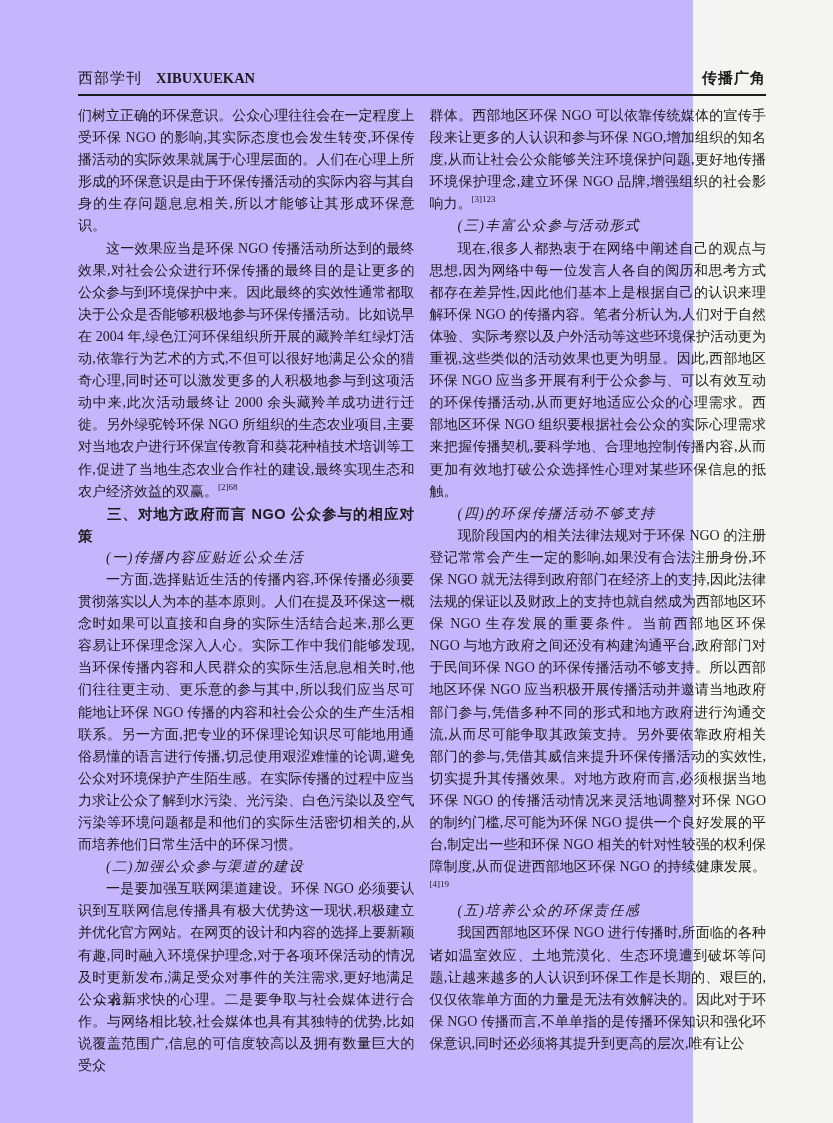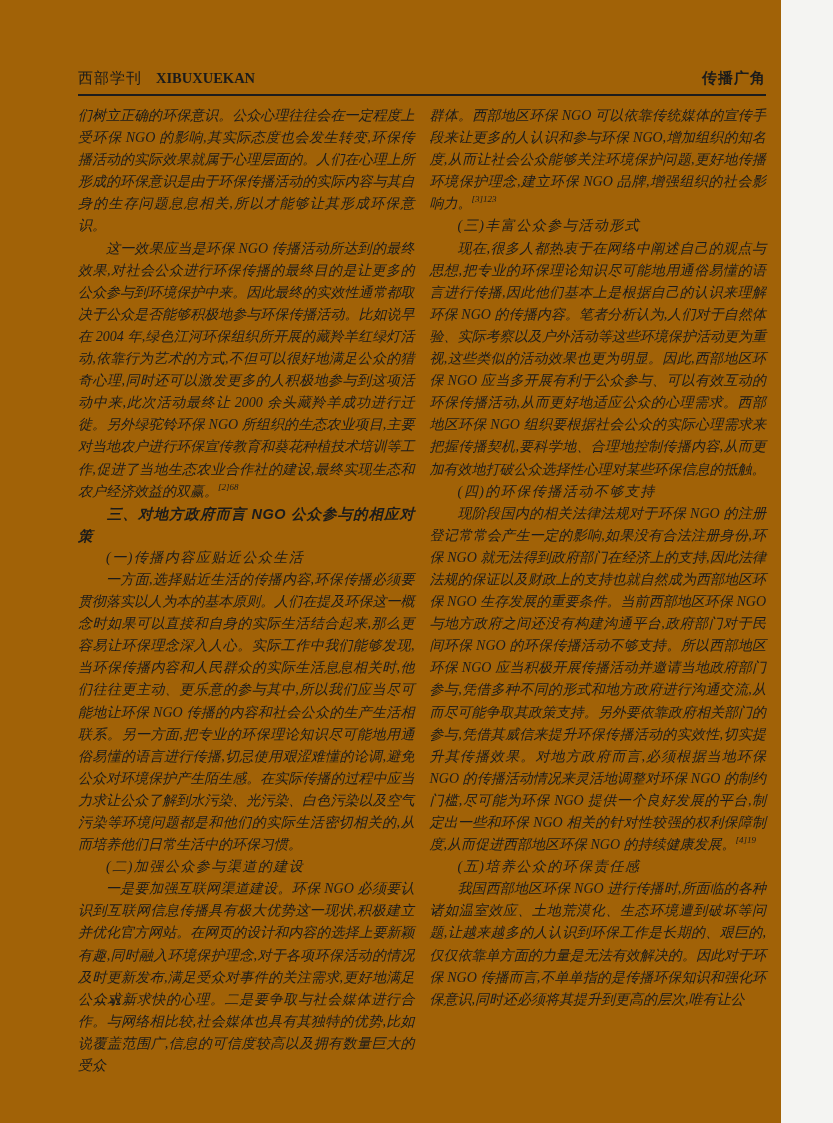--- a/index.html
+++ b/index.html
@@ -4,22 +4,22 @@
 <style>
   html,body{margin:0;padding:0;}
   body{
     width:833px;height:1123px;
     background:#f4f4f2;
     font-family:"Liberation Serif","DejaVu Serif",serif;
     overflow:hidden;
   }
   .page{
     position:relative;
-    width:781px;height:1123px;
-    background:#a16207;
+    width:693px;height:1123px;
+    background:#c4b5fd;
     color:#1b1b1b;
     box-sizing:border-box;
   }
   .content{
     position:absolute;
     left:78px;top:68px;
     width:688px;
   }
   .journal-header{
     display:flex;
@@ -44,21 +44,21 @@
     gap:15px;
   }
   .column{
     flex:1 1 0;
     min-width:0;
     font-size:14px;
     line-height:22.1px;
     text-align:justify;
     text-justify:inter-ideograph;
   }
-  .column p{margin:0;font-style:italic;}
+  .column p{margin:0;}
   .block.body, .block.body-first{text-indent:2em;}
   .block.body-cont{text-indent:0;}
   .block.sub-heading{
     text-indent:2em;
     font-style:italic;
     letter-spacing:1.5px;
   }
   .block.main-heading{
     text-indent:2em;
     font-weight:bold;
@@ -102,21 +102,21 @@
           <p class="block body">这一效果应当是环保 NGO 传播活动所达到的最终效果,对社会公众进行环保传播的最终目的是让更多的公众参与到环境保护中来。因此最终的实效性通常都取决于公众是否能够积极地参与环保传播活动。比如说早在 2004 年,绿色江河环保组织所开展的藏羚羊红绿灯活动,依靠行为艺术的方式,不但可以很好地满足公众的猎奇心理,同时还可以激发更多的人积极地参与到这项活动中来,此次活动最终让 2000 余头藏羚羊成功进行迁徙。另外绿驼铃环保 NGO 所组织的生态农业项目,主要对当地农户进行环保宣传教育和葵花种植技术培训等工作,促进了当地生态农业合作社的建设,最终实现生态和农户经济效益的双赢。<sup class="cite">[2]68</sup></p>
           <p class="block main-heading">三、对地方政府而言 NGO 公众参与的相应对策</p>
           <p class="block sub-heading">(一)传播内容应贴近公众生活</p>
           <p class="block body">一方面,选择贴近生活的传播内容,环保传播必须要贯彻落实以人为本的基本原则。人们在提及环保这一概念时如果可以直接和自身的实际生活结合起来,那么更容易让环保理念深入人心。实际工作中我们能够发现,当环保传播内容和人民群众的实际生活息息相关时,他们往往更主动、更乐意的参与其中,所以我们应当尽可能地让环保 NGO 传播的内容和社会公众的生产生活相联系。另一方面,把专业的环保理论知识尽可能地用通俗易懂的语言进行传播,切忌使用艰涩难懂的论调,避免公众对环境保护产生陌生感。在实际传播的过程中应当力求让公众了解到水污染、光污染、白色污染以及空气污染等环境问题都是和他们的实际生活密切相关的,从而培养他们日常生活中的环保习惯。</p>
           <p class="block sub-heading">(二)加强公众参与渠道的建设</p>
           <p class="block body">一是要加强互联网渠道建设。环保 NGO 必须要认识到互联网信息传播具有极大优势这一现状,积极建立并优化官方网站。在网页的设计和内容的选择上要新颖有趣,同时融入环境保护理念,对于各项环保活动的情况及时更新发布,满足受众对事件的关注需求,更好地满足公众求新求快的心理。二是要争取与社会媒体进行合作。与网络相比较,社会媒体也具有其独特的优势,比如说覆盖范围广,信息的可信度较高以及拥有数量巨大的受众</p>
         </div>
       <div class="column">
           <p class="block body-cont">群体。西部地区环保 NGO 可以依靠传统媒体的宣传手段来让更多的人认识和参与环保 NGO,增加组织的知名度,从而让社会公众能够关注环境保护问题,更好地传播环境保护理念,建立环保 NGO 品牌,增强组织的社会影响力。<sup class="cite">[3]123</sup></p>
           <p class="block sub-heading">(三)丰富公众参与活动形式</p>
-          <p class="block body">现在,很多人都热衷于在网络中阐述自己的观点与思想,把专业的环保理论知识尽可能地用通俗易懂的语言进行传播,因此他们基本上是根据自己的认识来理解环保 NGO 的传播内容。笔者分析认为,人们对于自然体验、实际考察以及户外活动等这些环境保护活动更为重视,这些类似的活动效果也更为明显。因此,西部地区环保 NGO 应当多开展有利于公众参与、可以有效互动的环保传播活动,从而更好地适应公众的心理需求。西部地区环保 NGO 组织要根据社会公众的实际心理需求来把握传播契机,要科学地、合理地控制传播内容,从而更加有效地打破公众选择性心理对某些环保信息的抵触。</p>
+          <p class="block body">现在,很多人都热衷于在网络中阐述自己的观点与思想,因为网络中每一位发言人各自的阅历和思考方式都存在差异性,因此他们基本上是根据自己的认识来理解环保 NGO 的传播内容。笔者分析认为,人们对于自然体验、实际考察以及户外活动等这些环境保护活动更为重视,这些类似的活动效果也更为明显。因此,西部地区环保 NGO 应当多开展有利于公众参与、可以有效互动的环保传播活动,从而更好地适应公众的心理需求。西部地区环保 NGO 组织要根据社会公众的实际心理需求来把握传播契机,要科学地、合理地控制传播内容,从而更加有效地打破公众选择性心理对某些环保信息的抵触。</p>
           <p class="block sub-heading">(四)的环保传播活动不够支持</p>
           <p class="block body">现阶段国内的相关法律法规对于环保 NGO 的注册登记常常会产生一定的影响,如果没有合法注册身份,环保 NGO 就无法得到政府部门在经济上的支持,因此法律法规的保证以及财政上的支持也就自然成为西部地区环保 NGO 生存发展的重要条件。当前西部地区环保 NGO 与地方政府之间还没有构建沟通平台,政府部门对于民间环保 NGO 的环保传播活动不够支持。所以西部地区环保 NGO 应当积极开展传播活动并邀请当地政府部门参与,凭借多种不同的形式和地方政府进行沟通交流,从而尽可能争取其政策支持。另外要依靠政府相关部门的参与,凭借其威信来提升环保传播活动的实效性,切实提升其传播效果。对地方政府而言,必须根据当地环保 NGO 的传播活动情况来灵活地调整对环保 NGO 的制约门槛,尽可能为环保 NGO 提供一个良好发展的平台,制定出一些和环保 NGO 相关的针对性较强的权利保障制度,从而促进西部地区环保 NGO 的持续健康发展。<sup class="cite">[4]19</sup></p>
           <p class="block sub-heading">(五)培养公众的环保责任感</p>
           <p class="block body">我国西部地区环保 NGO 进行传播时,所面临的各种诸如温室效应、土地荒漠化、生态环境遭到破坏等问题,让越来越多的人认识到环保工作是长期的、艰巨的,仅仅依靠单方面的力量是无法有效解决的。因此对于环保 NGO 传播而言,不单单指的是传播环保知识和强化环保意识,同时还必须将其提升到更高的层次,唯有让公</p>
         </div>
     </div>
 
   </div>
 
   <div class="page-number">— 42 —</div>

